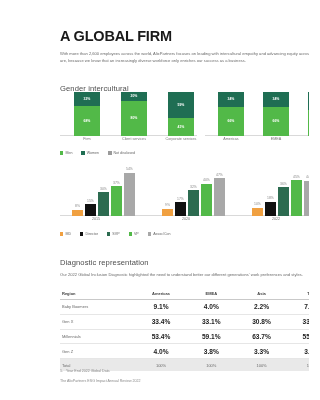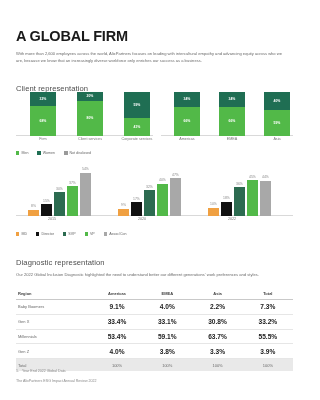--- a/index.html
+++ b/index.html
@@ -1,21 +1,21 @@
 <!DOCTYPE html>
 <html><head>
 <meta charset="utf-8">
 <style>
   html,body{margin:0;padding:0;}
   body{
     width:309px;height:400px;background:#ffffff;
     font-family:"Liberation Sans", sans-serif;
     color:#231f20;overflow:hidden;position:relative;
   }
-  .page{position:absolute;inset:0;padding:0 31px;box-sizing:border-box;}
+  .page{position:absolute;inset:0;padding:0 31px;box-sizing:border-box;margin-left:44px;}
 
   .title{
     position:absolute;left:16px;top:28px;
     font-size:14.5px;font-weight:bold;letter-spacing:-0.2px;color:#1a1a1a;
   }
   .intro{
     position:absolute;left:16px;top:50px;width:268px;
     font-size:4.1px;line-height:1.75;color:#6a6a6a;
   }
 
@@ -87,21 +87,21 @@
   .footnote .fn2{margin-top:3px;}
 </style>
 </head>
 <body>
 
 <div class="page">
 
   <div class="title">A GLOBAL FIRM</div>
   <div class="intro">With more than 2,600 employees across the world, AlixPartners focuses on leading with intercultural empathy and advancing equity across who we are, because we know that an increasingly diverse workforce only enriches our success as a business.</div>
 
-  <div class="sec-head g1">Client representation</div>
+  <div class="sec-head g1">Gender intercultural</div>
 
   <div class="chart1">
     <div class="c1-axis" style="right:140px;"></div>
     <div class="c1-axis sep"></div>
 
     <div class="note1" style="left:258px;top:0px;">1%</div>
 
     <div class="stack-group left">
       <div class="stack" style="left:14px;height:44px;">
         <div class="seg women" style="height:32%;">32%</div>

